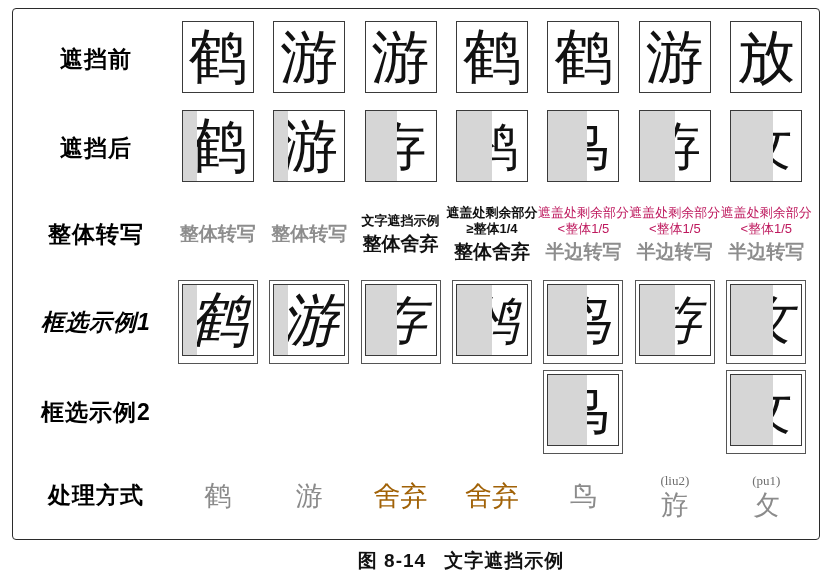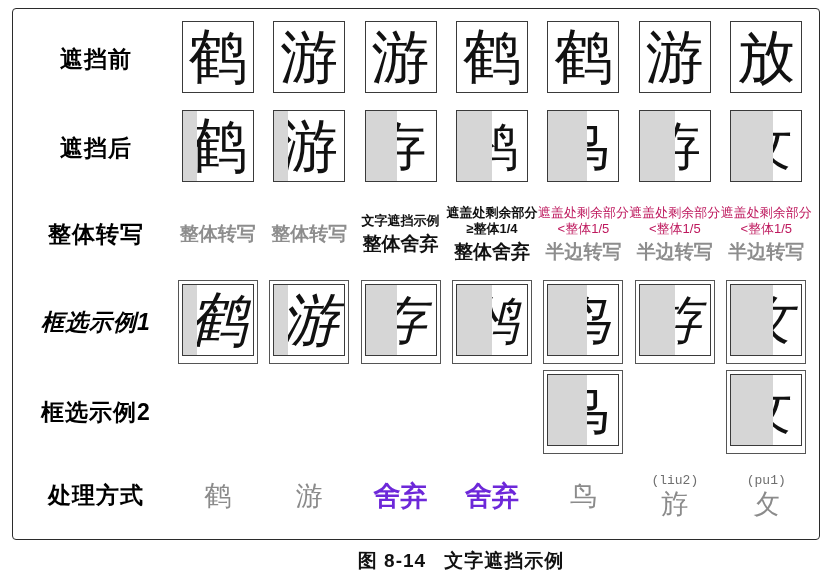--- a/index.html
+++ b/index.html
@@ -133,26 +133,26 @@
   }
   .note.dark { color: #111; font-weight: 600; }
 
   
   .result {
     font-size: 27px;
     color: #8b8b8b;
     font-family: "DejaVu Sans", "Liberation Sans", sans-serif;
     line-height: 1;
   }
-  .result.dark { color: #6d28d9; font-weight: bold; }
+  .result.dark { color: #a16207; }
   .pinyin {
     display: block;
     font-size: 13px;
     color: #6f6f6f;
-    font-family: Liberation Mono, monospace;
+    font-family: Liberation Serif, serif;
     margin-bottom: 2px;
   }
   .caption {
     position: absolute;
     left: 0;
     top: 548px;
     width: 832px;
     text-align: center;
     font-size: 19px;
     font-weight: 700;

